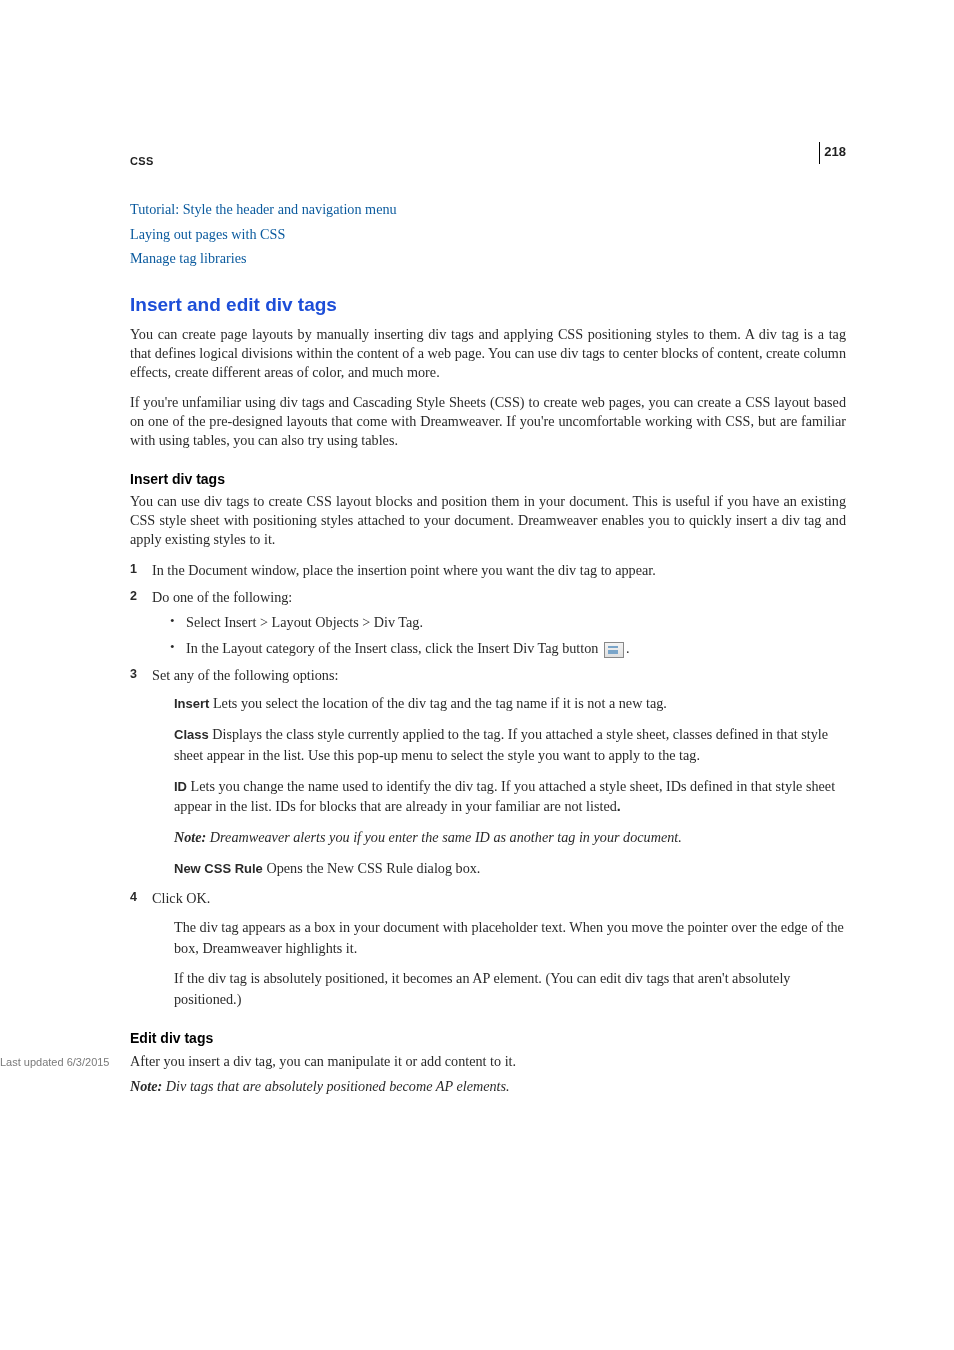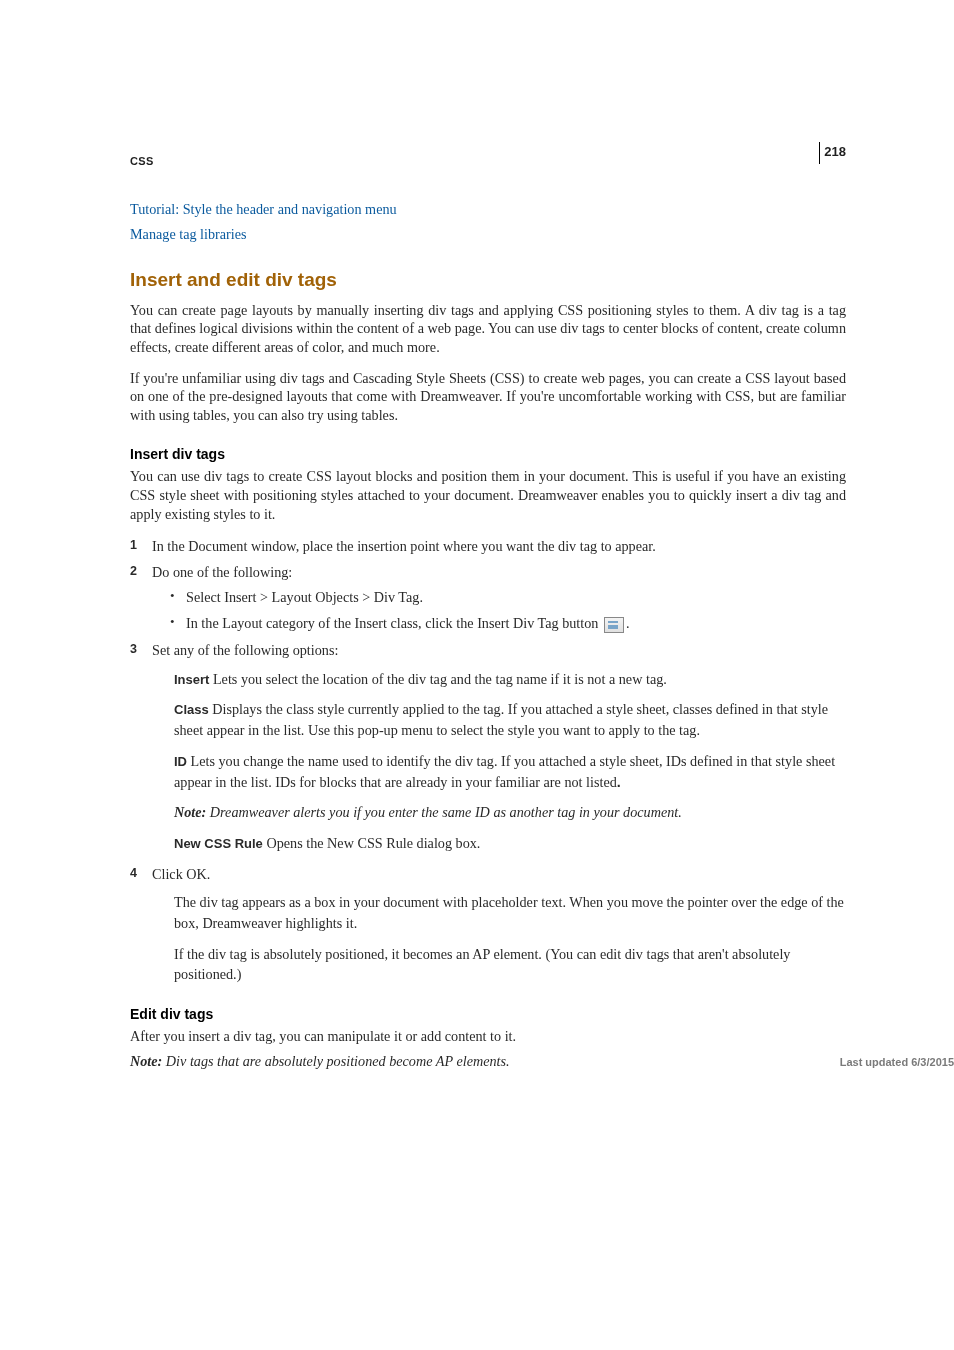--- a/index.html
+++ b/index.html
@@ -57,21 +57,21 @@
     color: #0a5a9e;
     cursor: pointer;
     display: block;
     margin-bottom: 6px;
   }
   h2.section-title {
     font-family: "Myriad Pro", Arial, sans-serif;
     font-weight: 800;
     font-size: 19px;
     margin: 24px 0 8px 0;
-    color: #a16207;
+    color: #1d4ed8;
   }
   h3.subheading {
     font-family: "Myriad Pro", Arial, sans-serif;
     font-weight: 800;
     font-size: 14px;
     margin: 20px 0 4px 0;
     color: #000;
   }
   p.body {
     margin: 0 0 12px 0;
@@ -153,41 +153,42 @@
     position: absolute;
     left: 3px; top: 7px;
     width: 10px; height: 4px;
     background: #7aa5c9;
   }
   .footer {
     position: absolute;
     bottom: 62px;
     left: 0;
     width: 100%;
-    text-align: right;
-    font-family: "Myriad Pro", Arial, sans-serif;
-    font-weight: 700;
+    text-align: left;
+    font-family: "Myriad Pro", Arial, sans-serif;
+    font-weight: 400;
     font-size: 11px;
     color: #7a7a7a;
   }
   ol.steps > li, ul.bullets > li { line-height: 1.45; }
 </style>
 </head>
 <body>
 
 <div class="page">
 
   <div class="chapter-label">CSS</div>
 
   <div class="page-number-block">
     <span class="rule"></span><span class="num">218</span>
   </div>
 
   <div class="content">
     <a class="link">Tutorial: Style the header and navigation menu</a>
+    <a class="link">Laying out pages with CSS</a>
     <a class="link">Manage tag libraries</a>
 
     <h2 class="section-title">Insert and edit div tags</h2>
     <p class="body">You can create page layouts by manually inserting div tags and applying CSS positioning styles to them. A div tag is a tag that defines logical divisions within the content of a web page. You can use div tags to center blocks of content, create column effects, create different areas of color, and much more.</p>
     <p class="body">If you're unfamiliar using div tags and Cascading Style Sheets (CSS) to create web pages, you can create a CSS layout based on one of the pre-designed layouts that come with Dreamweaver. If you're uncomfortable working with CSS, but are familiar with using tables, you can also try using tables.</p>
 
     <h3 class="subheading">Insert div tags</h3>
     <p class="body">You can use div tags to create CSS layout blocks and position them in your document. This is useful if you have an existing CSS style sheet with positioning styles attached to your document. Dreamweaver enables you to quickly insert a div tag and apply existing styles to it.</p>
 
     <ol class="steps">

